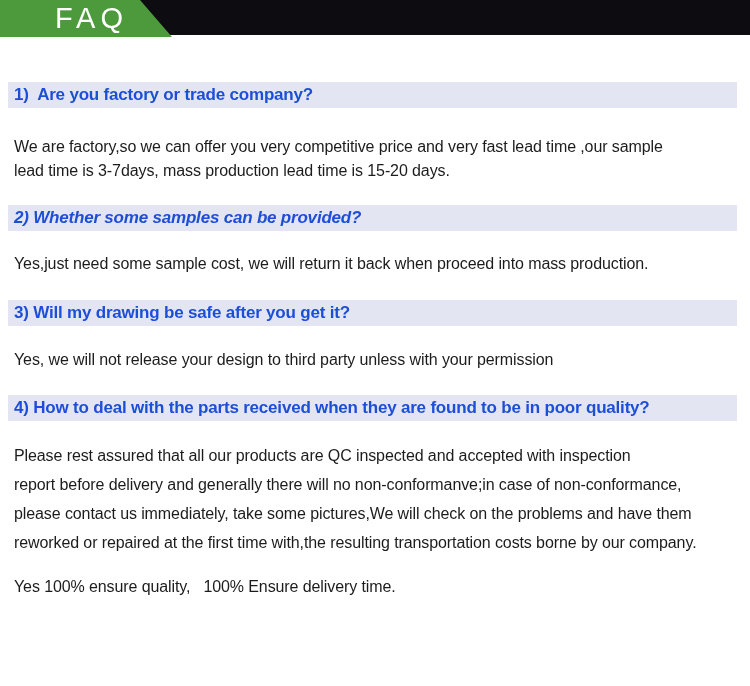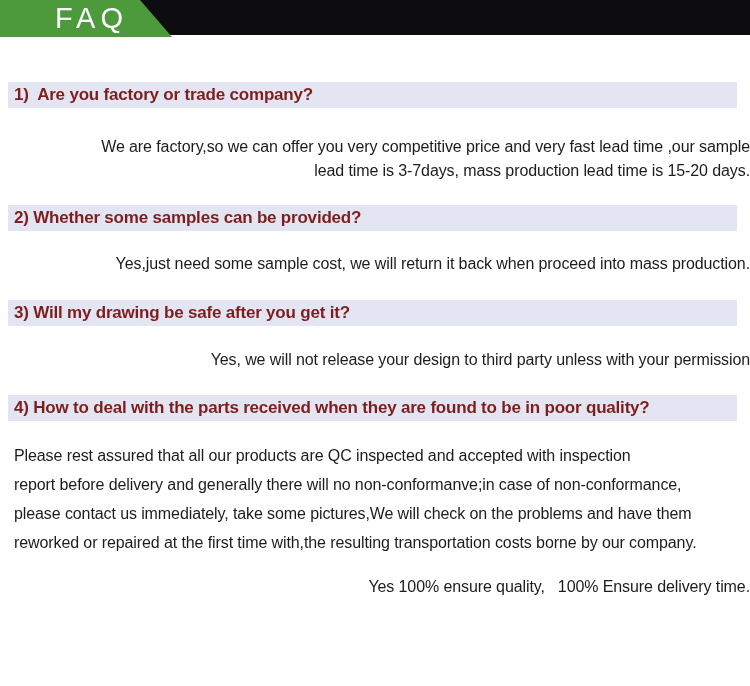--- a/index.html
+++ b/index.html
@@ -25,35 +25,35 @@
   .header .faq-title{
     position:absolute;left:55px;top:1px;
     font-size:29px;line-height:34px;letter-spacing:5px;
     color:#ffffff;font-weight:400;
   }
   
   .q-bar{
     margin-left:8px;width:723px;height:26px;line-height:26px;
     background:#e3e6f2;
     padding-left:6px;
-    font-size:17px;font-weight:bold;color:#7f1d1d;
+    font-size:17px;font-weight:bold;color:#1d4ed8;
     letter-spacing:-0.2px;
     white-space:pre;
   }
   .a-line{
     margin-left:14px;
     font-size:16px;color:#1c1c1c;
     letter-spacing:-0.1px;
     white-space:pre;
   }
-  .lh24{line-height:24px;text-align:right;}
+  .lh24{line-height:24px;}
   .lh29{line-height:29px;}
   .mt-q1{margin-top:45px;}
   .mt-a1{margin-top:27px;}
-  .mt-q2{margin-top:22px;}
+  .mt-q2{margin-top:22px;font-style:italic;}
   .mt-a2{margin-top:21px;}
   .mt-q3{margin-top:24px;}
   .mt-a3{margin-top:22px;}
   .mt-q4{margin-top:23px;}
   .mt-a4{margin-top:20px;}
   .mt-q5{margin-top:11px;}
   .mt-a5{margin-top:18px;}
 </style>
 </head>
 <body>

